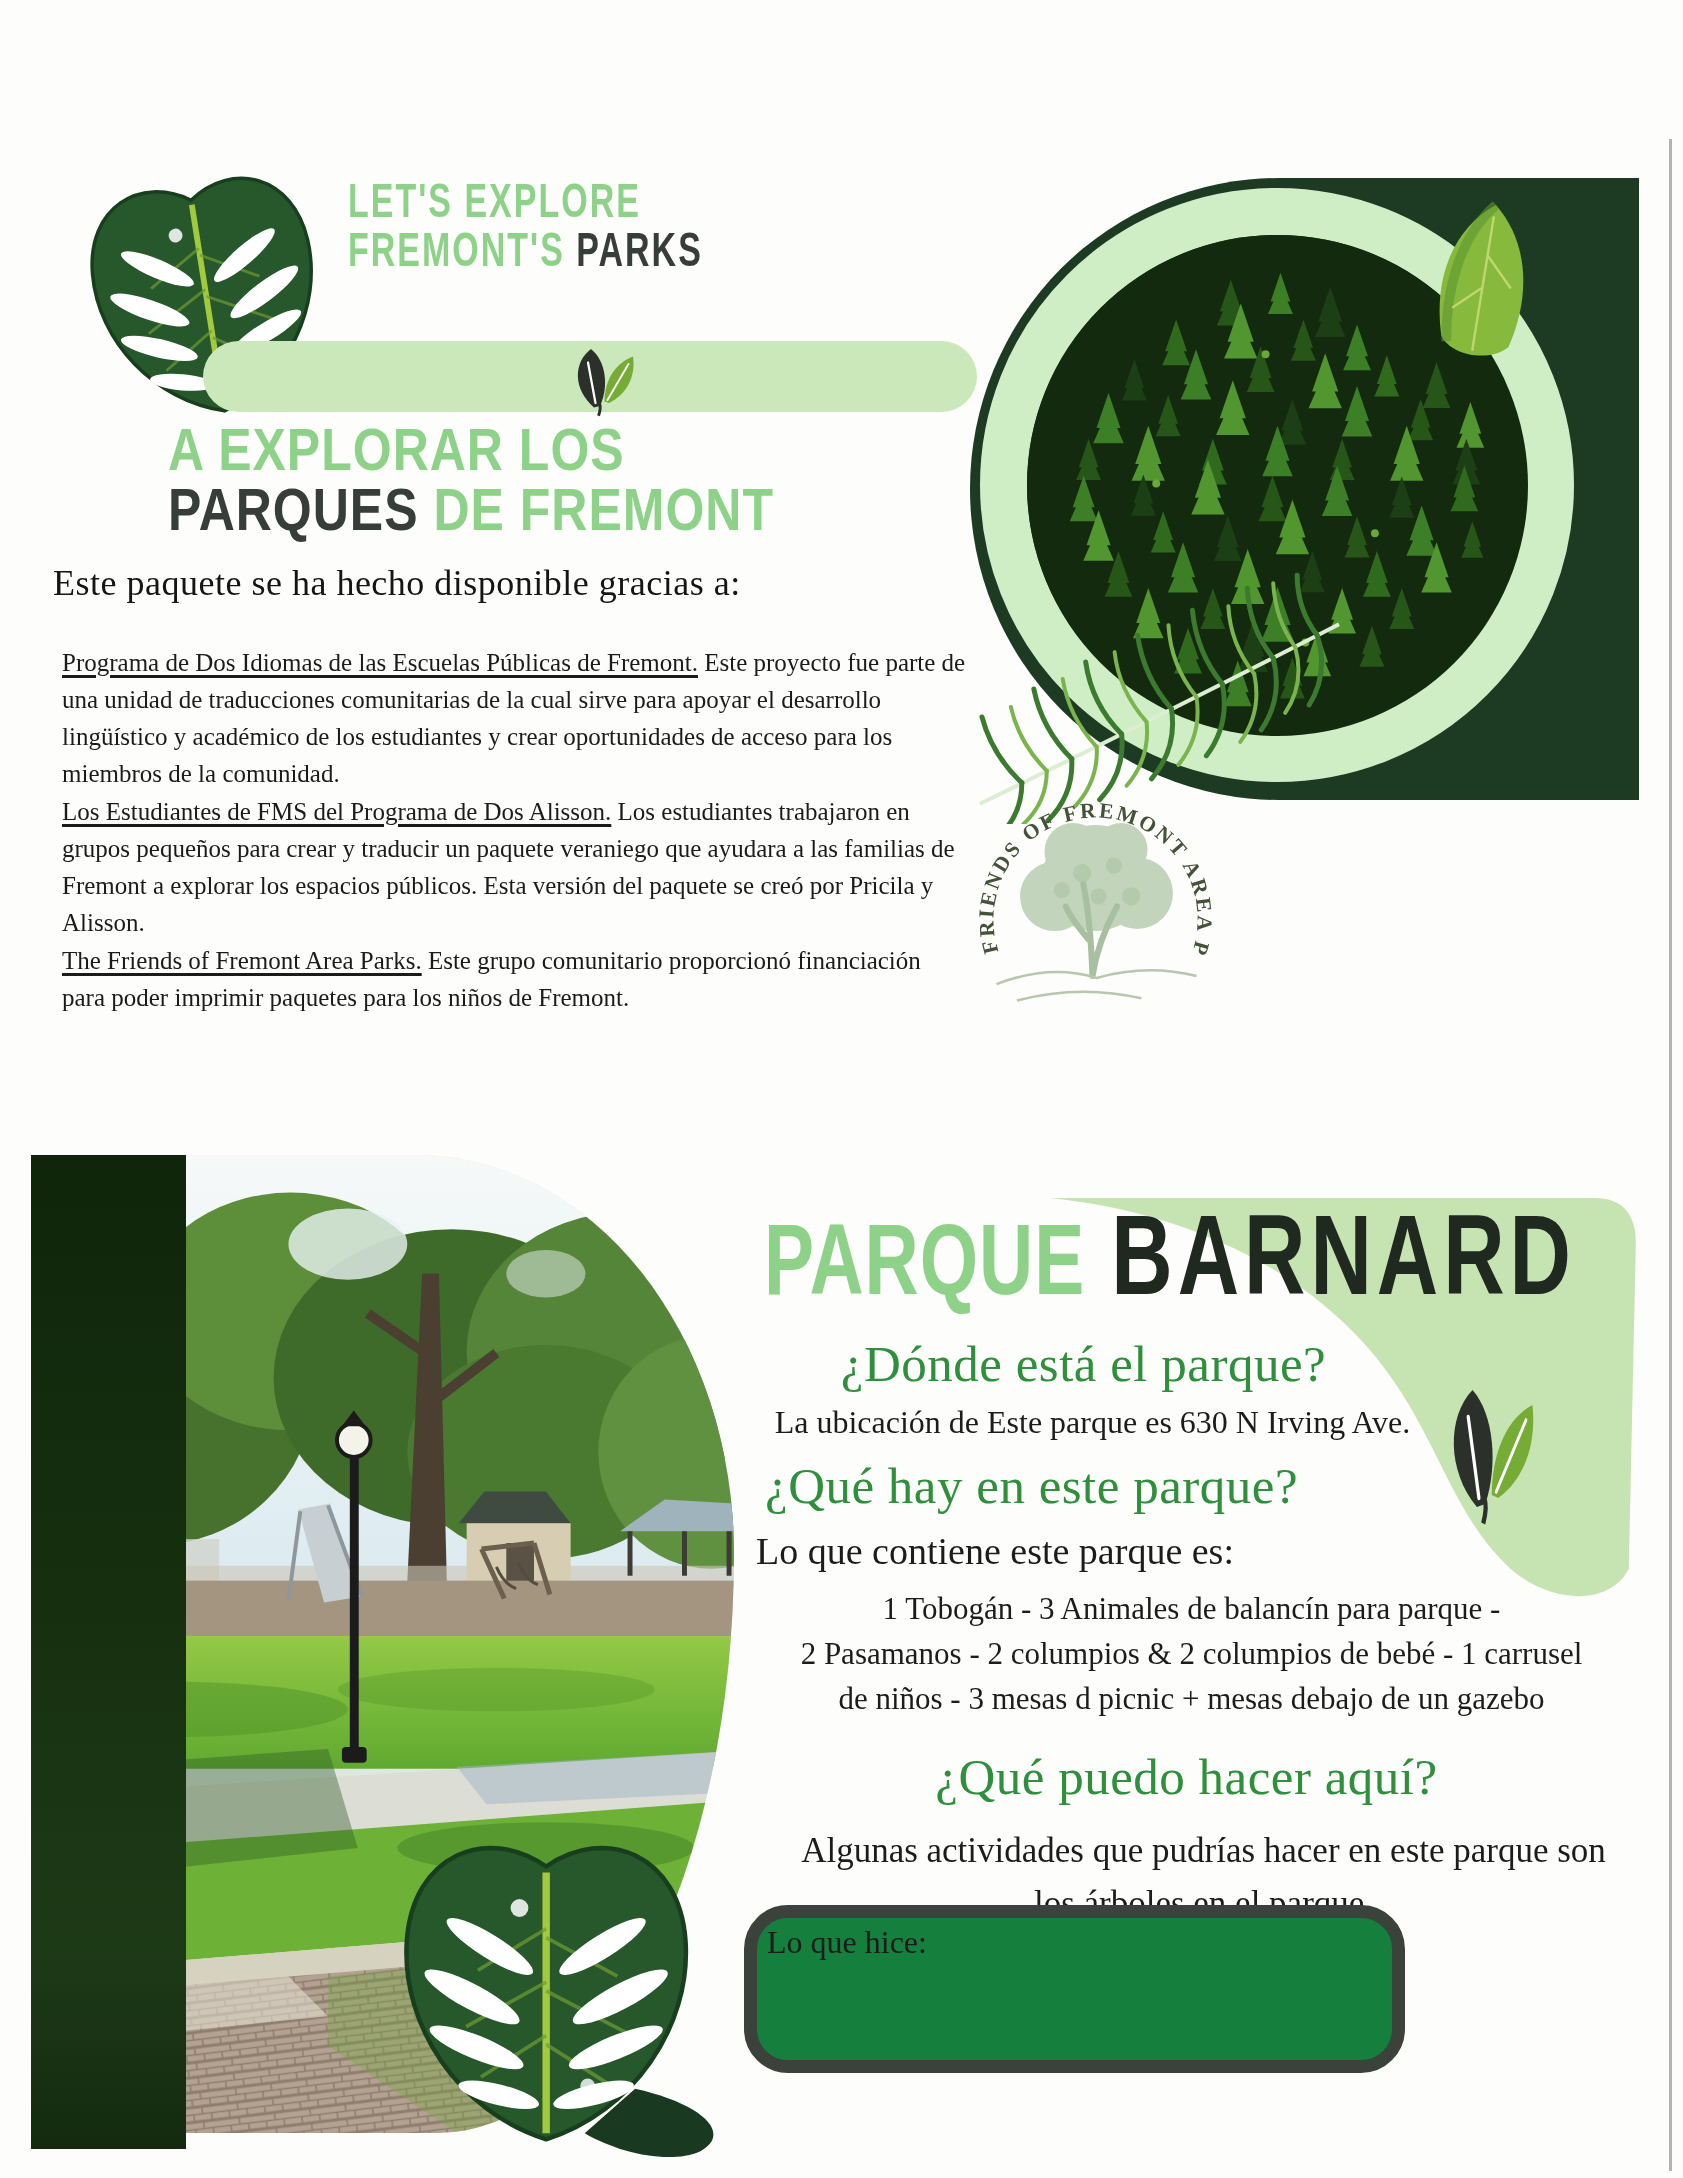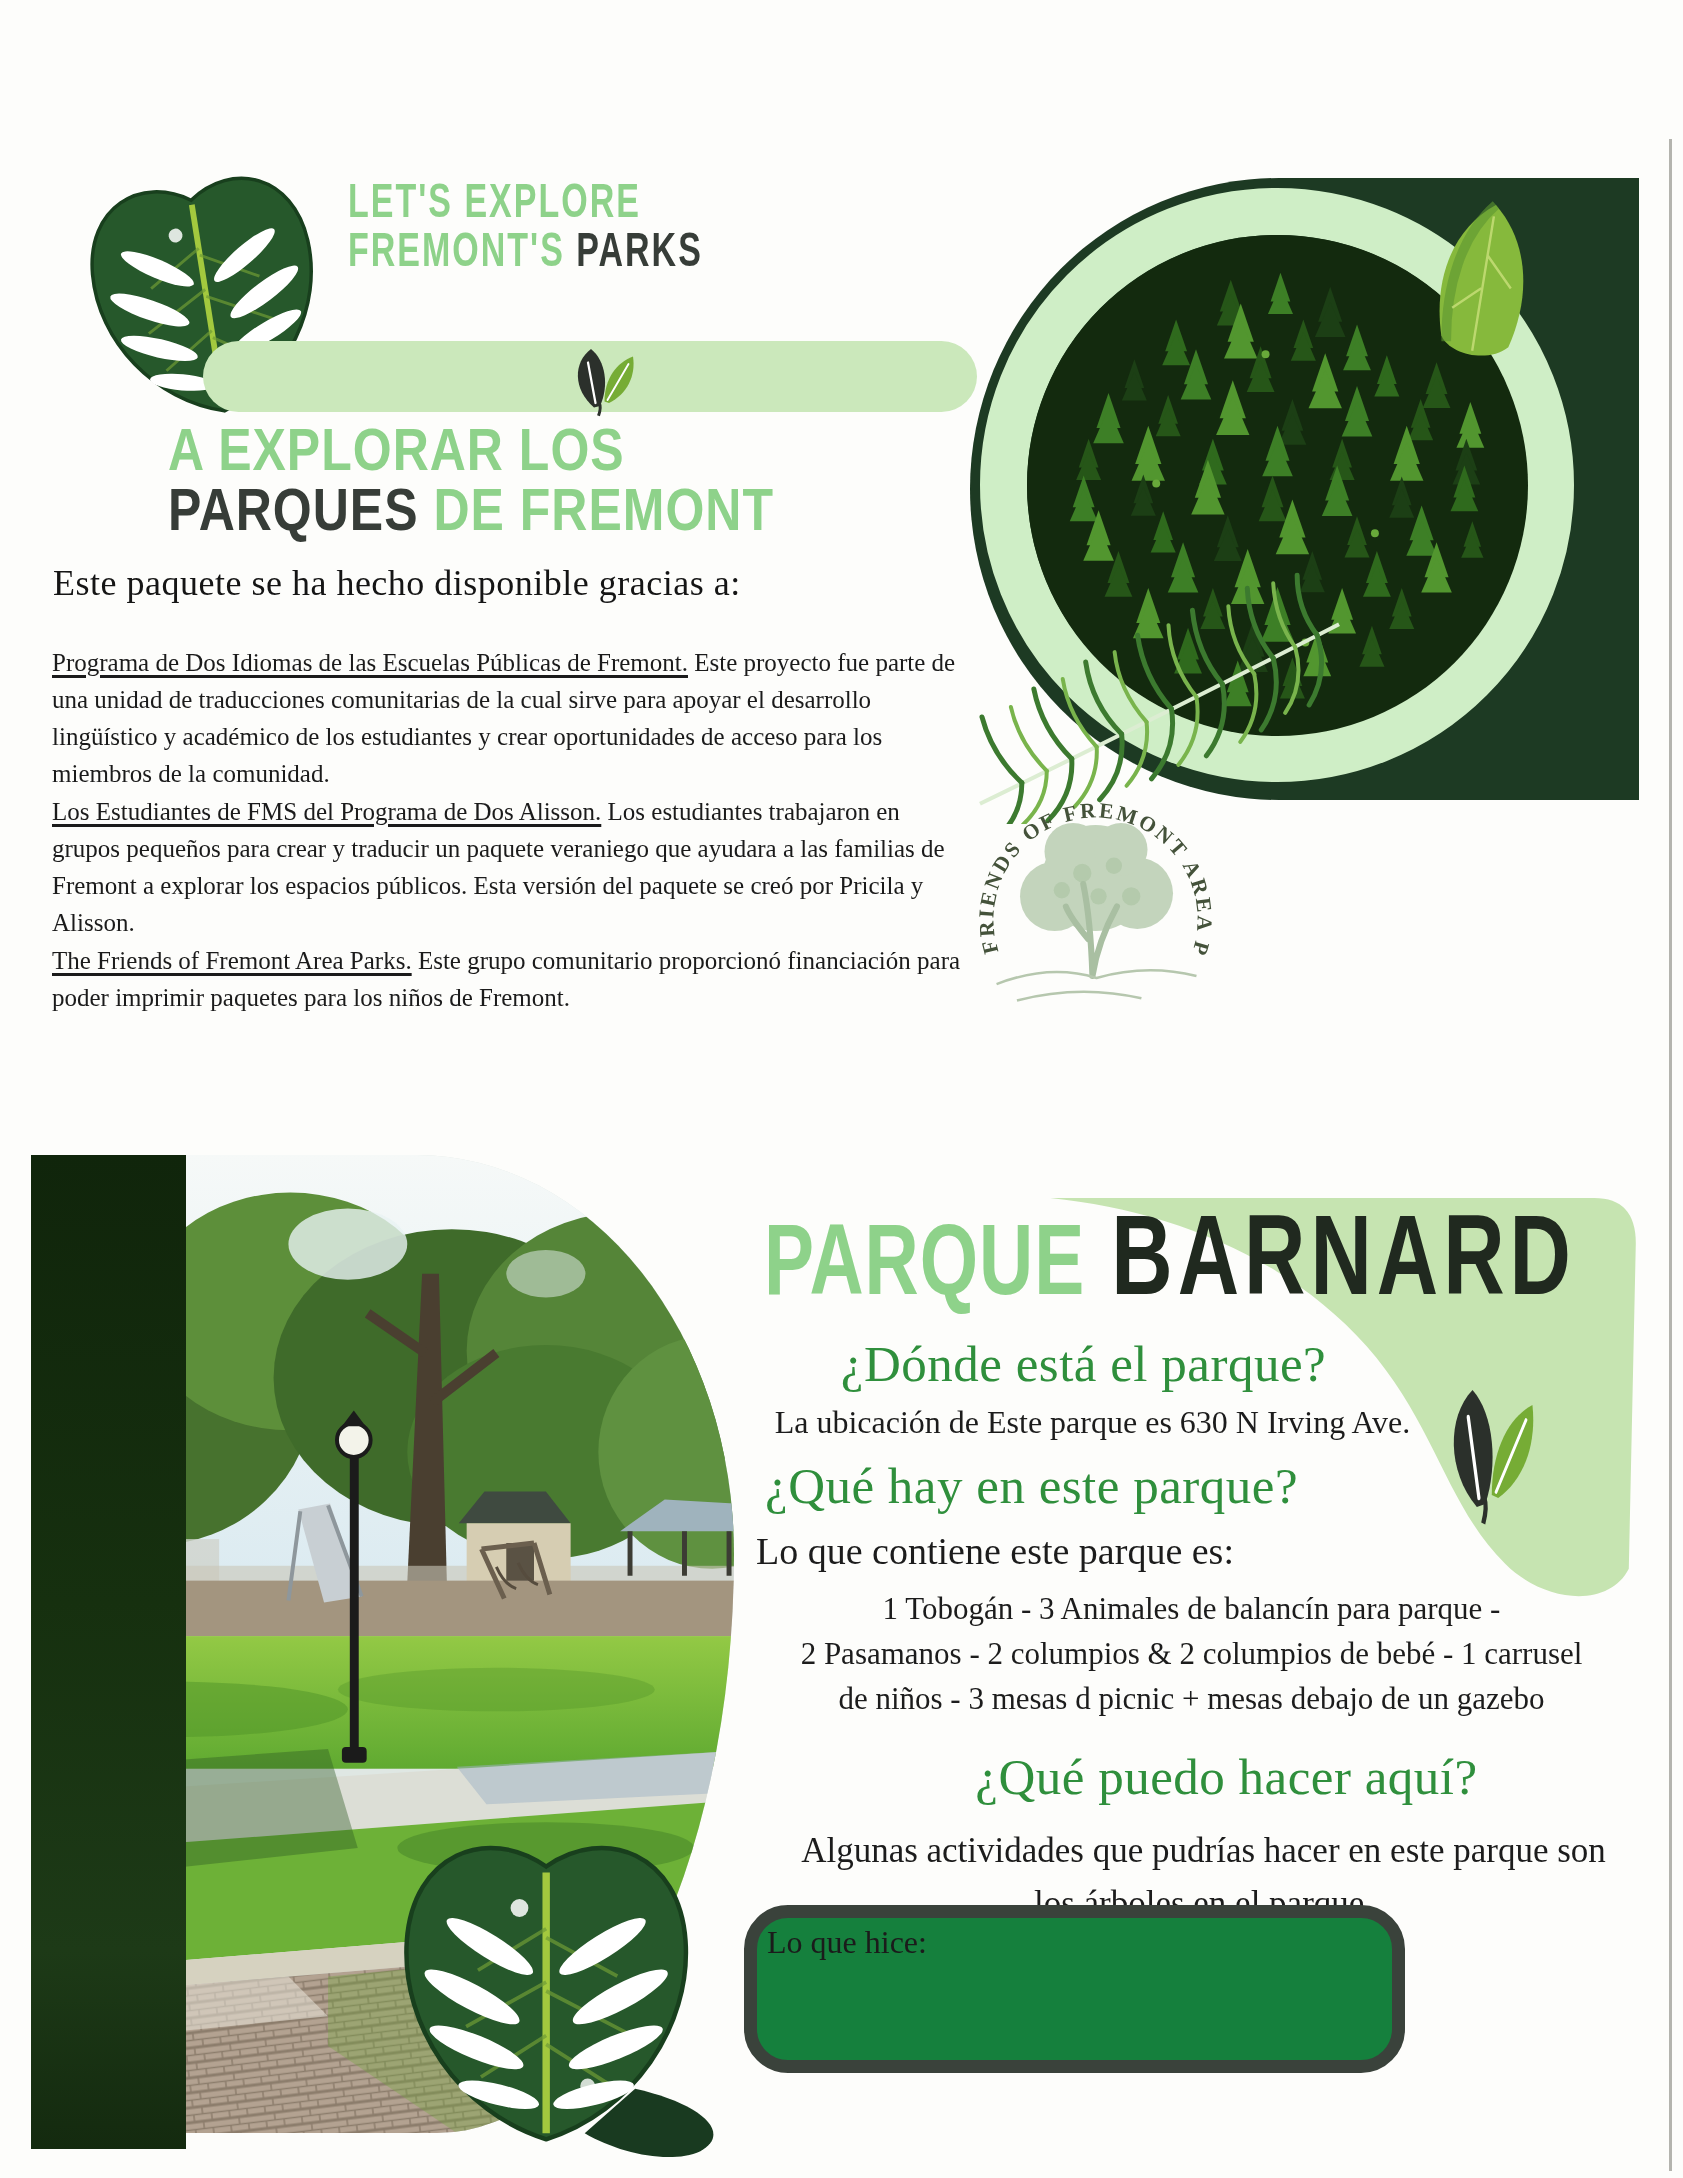--- a/index.html
+++ b/index.html
@@ -20,21 +20,21 @@
   .t-es{left:168px;top:420px;font-size:50px;transform:scaleY(1.18);}
   .t-es .ln{display:block;}
 
   
   .pill{left:203px;top:341px;width:774px;height:71px;background:#cbe8bb;border-radius:36px;}
   .pill-leaf{left:560px;top:343px;width:83px;height:75px;}
 
   
   .credits-h{left:53px;top:562px;font-size:36px;letter-spacing:0.5px;color:#151515;white-space:nowrap;}
   .credits{left:50px;top:644px;width:916px;font-size:25px;line-height:37px;color:#1b1b1b;}
-  .credits p{margin:0 0 1px 2px;}
+  .credits p{margin:0 0 1px 12px;}
   .lead{text-decoration:underline;text-decoration-thickness:2.5px;text-underline-offset:4px;}
 
   
   .tr-shape{left:970px;top:178px;width:669px;height:622px;background:#1d3a23;
             border-top-left-radius:309px 311px;border-bottom-left-radius:309px 311px;}
   .tr-ring{left:980px;top:188px;width:594px;height:594px;border:47px solid #cfeec6;
            border-radius:50%;box-sizing:border-box;}
   .tr-forest{left:1027px;top:235px;width:501px;height:501px;border-radius:50%;overflow:hidden;}
   .tr-forest svg{display:block;width:100%;height:100%;}
   .tr-leaf{left:1424px;top:196px;width:117px;height:170px;transform:rotate(10deg);}
@@ -62,21 +62,21 @@
               font-family:"Liberation Sans", sans-serif;font-weight:800;line-height:1;}
   .park-title .pt-a{font-size:75px;color:#8ed28a;letter-spacing:1px;margin-right:26px;}
   .park-title .pt-b{font-size:85px;color:#20291f;letter-spacing:5px;}
   .q-head{font-size:51px;color:#2f8f3c;letter-spacing:0.5px;white-space:nowrap;}
   .q-where{left:752px;top:1335px;width:663px;text-align:center;}
   .loc{left:743px;top:1404px;width:699px;font-size:32px;text-align:center;white-space:nowrap;}
   .loc-leaf{left:1434px;top:1378px;width:107px;height:150px;}
   .q-what{left:765px;top:1457px;}
   .contents-intro{left:756px;top:1529px;font-size:38px;white-space:nowrap;}
   .contents{left:731px;top:1586px;width:921px;text-align:center;font-size:31px;line-height:45px;}
-  .q-do{left:791px;top:1748px;width:871px;text-align:center;}
+  .q-do{left:751px;top:1748px;width:871px;text-align:center;}
   .acts{left:738px;top:1824px;width:931px;text-align:center;font-size:35px;line-height:53px;}
 
   
   .write-box{left:744px;top:1905px;width:661px;height:168px;border:13px solid #3a423b;
              border-radius:44px;box-sizing:border-box;background:#15803d;}
   .write-box .lbl{position:absolute;left:10px;top:6px;font-size:32px;color:#1b1b1b;}
 
   .scanline{left:1669px;top:139px;width:3px;height:2032px;background:#b4b4ae;}
   .hidden-defs{position:absolute;width:0;height:0;overflow:hidden;}
 </style>

